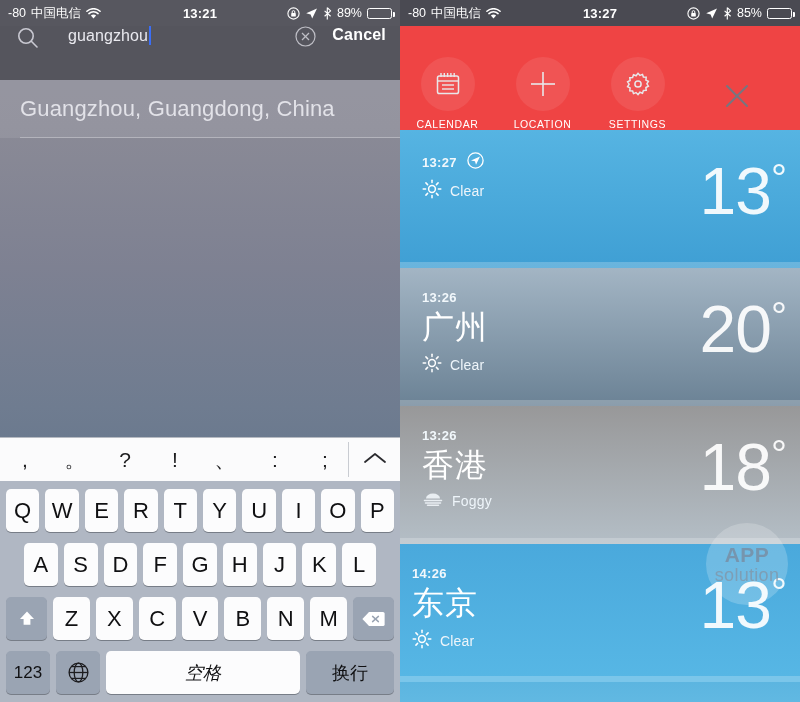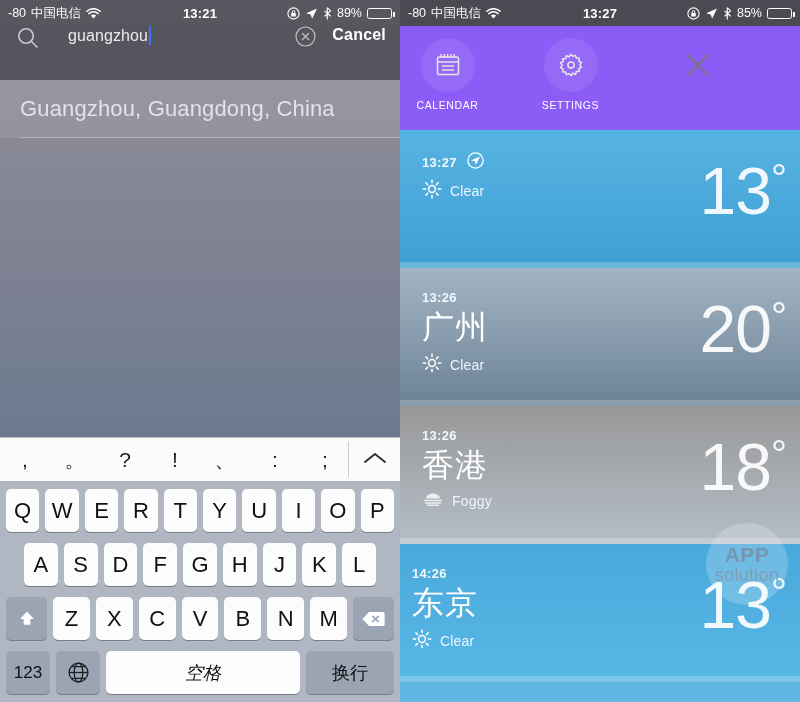--- a/index.html
+++ b/index.html
@@ -133,22 +133,22 @@
   .kb-row.bottom { margin-top: 9px; margin-bottom: 3px; }
   .key.num { flex: 0 0 44px; min-width: 44px; background: #9aa4b3; font-size: 17px; }
   .key.globe { flex: 0 0 44px; min-width: 44px; background: #9aa4b3; }
   .key.space { flex: 1 1 auto; font-size: 18px; font-style: italic; }
   .key.enter { flex: 0 0 88px; min-width: 88px; background: #9aa4b3; font-size: 18px; }
   .shift-glyph, .del-glyph { line-height: 0; }
 
   
   .right-top {
     position: relative; z-index: 6;
-    background: #8b5cf6; height: 104px;
-    display: flex; align-items: flex-start; padding-top: 12px; gap: 28px;
+    background: #ef4444; height: 104px;
+    display: flex; align-items: flex-end; padding-top: 12px;
   }
   .tool {
     width: 95px; display: flex; flex-direction: column;
     align-items: center; gap: 7px;
   }
   .tool .circle {
     width: 54px; height: 54px; border-radius: 50%;
     background: rgba(255,255,255,0.085);
     display: flex; align-items: center; justify-content: center;
   }
@@ -402,20 +402,29 @@
               <line x1="8" y1="15" x2="20" y2="15" stroke="#e8e8ea" stroke-width="1.4"></line>
               <line x1="8" y1="19" x2="20" y2="19" stroke="#e8e8ea" stroke-width="1.4"></line>
               <line x1="7" y1="3" x2="7" y2="7" stroke="#e8e8ea" stroke-width="1.4"></line>
               <line x1="10.3" y1="3" x2="10.3" y2="7" stroke="#e8e8ea" stroke-width="1.4"></line>
               <line x1="13.6" y1="3" x2="13.6" y2="7" stroke="#e8e8ea" stroke-width="1.4"></line>
               <line x1="16.9" y1="3" x2="16.9" y2="7" stroke="#e8e8ea" stroke-width="1.4"></line>
               <line x1="20.2" y1="3" x2="20.2" y2="7" stroke="#e8e8ea" stroke-width="1.4"></line>
             </svg>
         </span>
         <span class="lbl">CALENDAR</span>
+      </div>
+      <div class="tool">
+        <span class="circle">
+          <svg width="30" height="30" viewBox="0 0 30 30">
+              <line x1="15" y1="3" x2="15" y2="27" stroke="#e8e8ea" stroke-width="1.6"></line>
+              <line x1="3" y1="15" x2="27" y2="15" stroke="#e8e8ea" stroke-width="1.6"></line>
+            </svg>
+        </span>
+        <span class="lbl">LOCATION</span>
       </div>
       <div class="tool">
         <span class="circle">
           <svg width="26" height="26" viewBox="0 0 26 26">
               <g stroke="#e8e8ea" stroke-width="1.5" fill="none">
                 <circle cx="13" cy="13" r="3.1"></circle>
                 <path d="M13 2.3 l1.9 2.1 2.6-1 .9 2.7 2.8 .2-.3 2.8 2.5 1.3-1.5 2.4 1.5 2.4-2.5 1.3 .3 2.8-2.8 .2-.9 2.7-2.6-1L13 23.7 l-1.9-2.1-2.6 1-.9-2.7-2.8-.2 .3-2.8L2.6 15.6 4.1 13.2 2.6 10.8 5.1 9.5 4.8 6.7 7.6 6.5 8.5 3.8 11.1 4.8 Z"></path>
               </g>
             </svg>
         </span>

